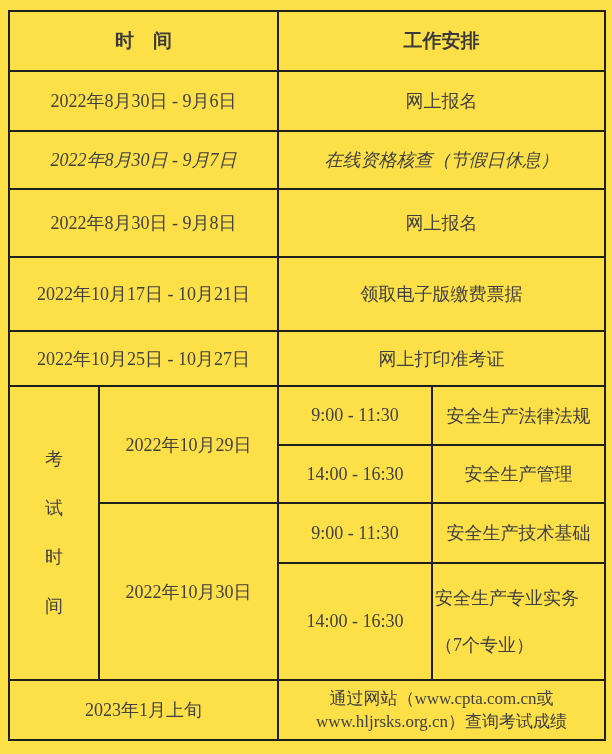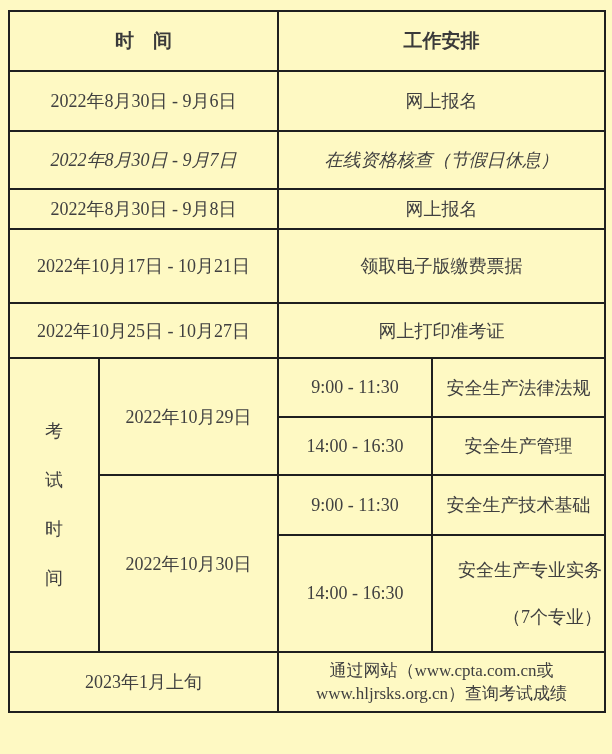--- a/index.html
+++ b/index.html
@@ -7,21 +7,21 @@
     padding: 0;
     background: #ffffff;
     width: 612px;
     height: 754px;
     font-family: "Liberation Serif", "DejaVu Serif", serif;
   }
   .page {
     position: relative;
     width: 612px;
     height: 754px;
-    background: #fef9c3;
+    background: #fde047;
     overflow: hidden;
   }
   table.sched {
     position: absolute;
     left: 8px;
     top: 10px;
     width: 596px;
     border-collapse: collapse;
     table-layout: fixed;
     color: #404040;
@@ -36,21 +36,21 @@
     white-space: nowrap;
   }
   th.hdr {
     font-weight: bold;
     font-size: 19px;
     color: #3a3a3a;
   }
   tr.h-header  { height: 60px; }
   tr.h-r1      { height: 60px; padding-left: 16px; }
   tr.h-r2      { height: 58px; font-style: italic; }
-  tr.h-r3      { height: 40px; }
+  tr.h-r3      { height: 68px; }
   tr.h-r4      { height: 74px; }
   tr.h-r5      { height: 55px; }
   tr.h-ex1     { height: 59px; }
   tr.h-ex2     { height: 58px; }
   tr.h-ex3     { height: 60px; }
   tr.h-ex4     { height: 115px; }
   tr.h-footer  { height: 60px; margin-top: 40px; }
   td.exam-label {
     vertical-align: middle;
   }
@@ -63,21 +63,21 @@
     height: 100%;
   }
   td.exam-label .vchar {
     display: block;
     line-height: 19px;
   }
   td.subject-multi .cellstack {
     display: flex;
     flex-direction: column;
     justify-content: space-evenly;
-    align-items: flex-end;
+    align-items: flex-start;
     height: 115px;
   }
   td.footer-task {
     font-size: 17px;
     line-height: 23px;
     white-space: normal;
   }
   td.footer-task .line { display: block; }
 </style>
 </head>

